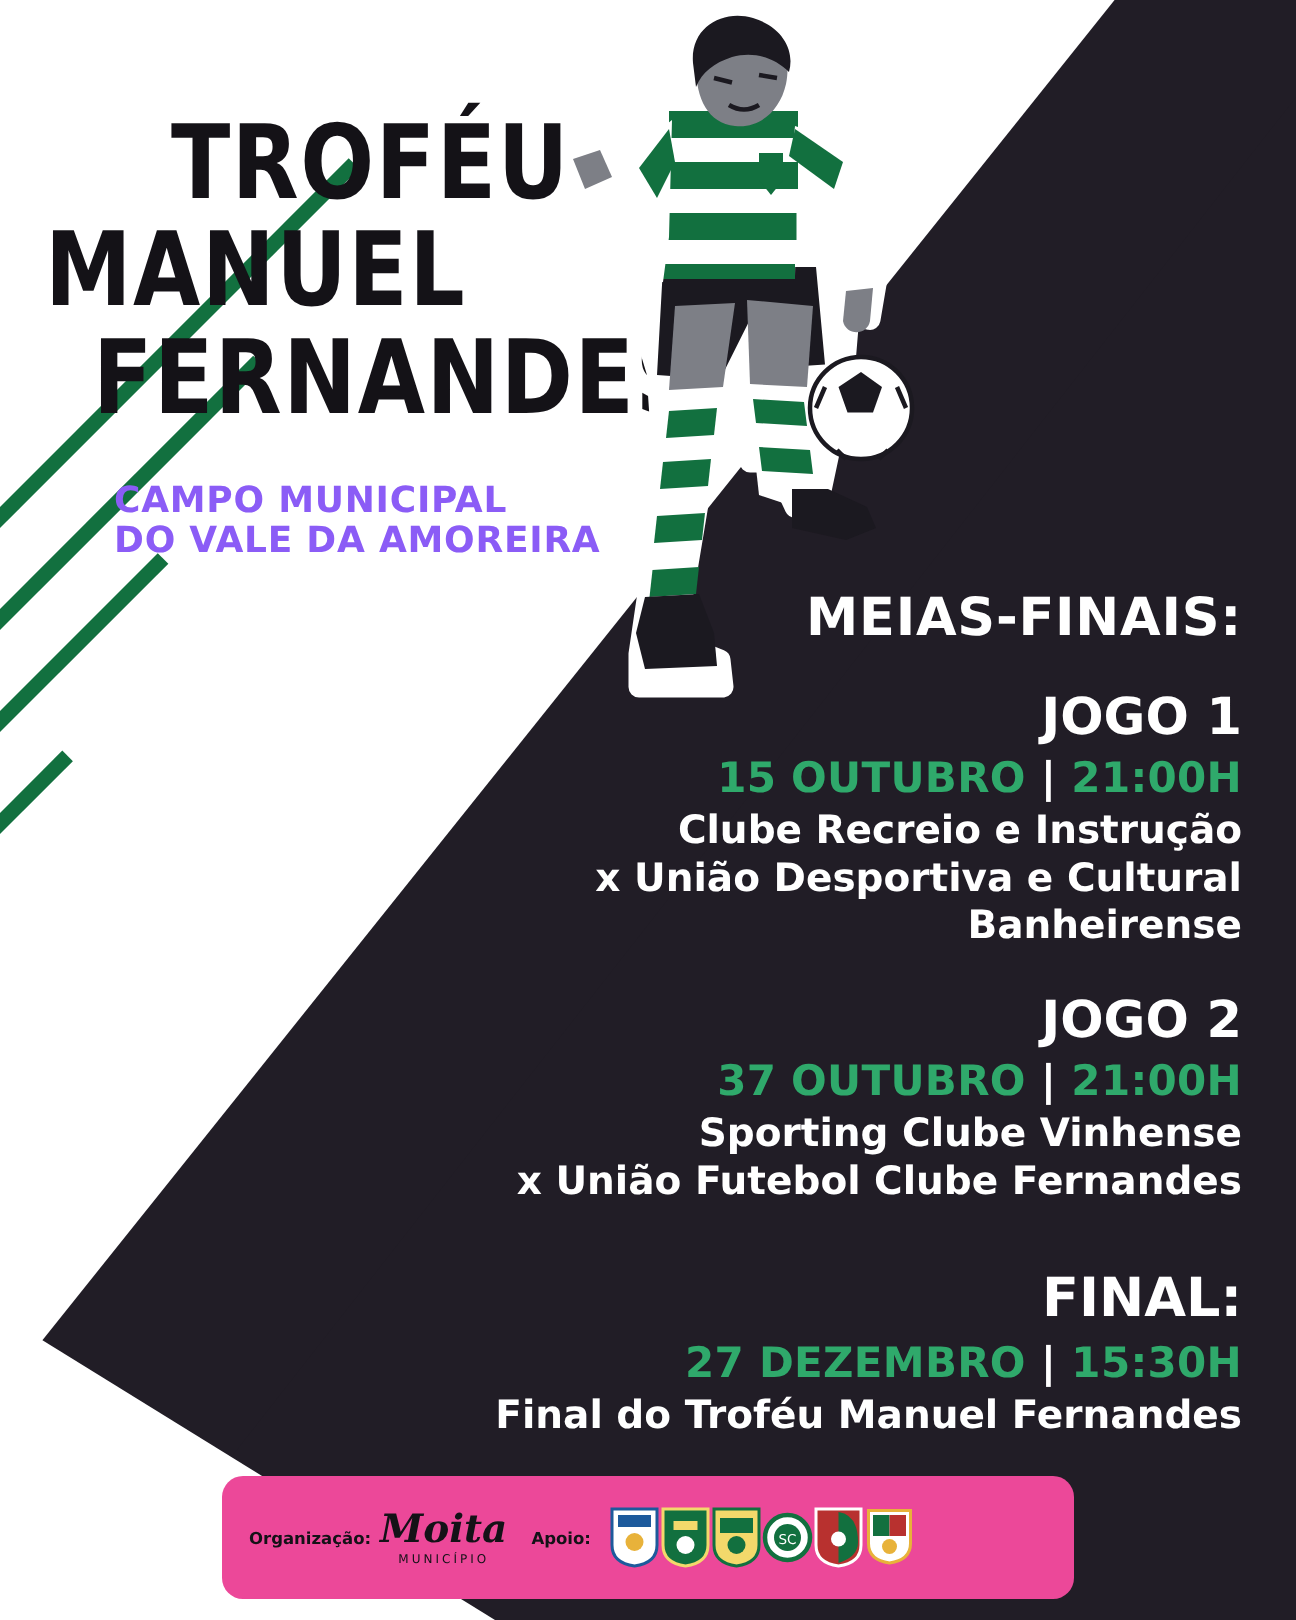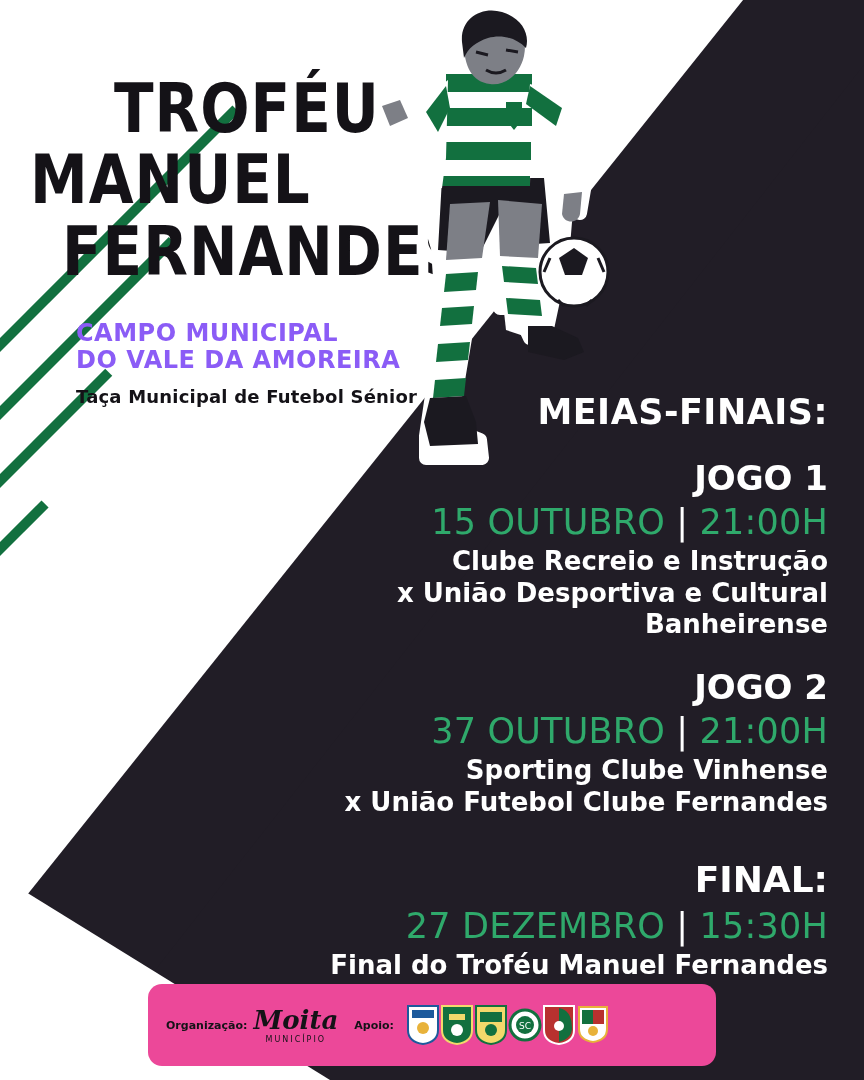--- a/index.html
+++ b/index.html
@@ -138,22 +138,22 @@
   }
   .game-label {
     font-family: "DejaVu Sans", sans-serif;
     font-weight: bold;
     font-size: 34px;
     margin-top: 26px;
     margin-bottom: 4px;
   }
   .date-line {
     font-family: "DejaVu Sans", sans-serif;
-    font-weight: normal;
-    font-size: 35px;
+    font-weight: bold;
+    font-size: 28px;
     margin-bottom: 4px;
     letter-spacing: 0.2px;
   }
   .date-line .d-date { color: #2fa96b; }
   .date-line .d-sep  { color: #ffffff; }
   .date-line .d-time { color: #2fa96b; }
   .team-line {
     font-family: "DejaVu Sans", sans-serif;
     font-weight: bold;
     font-size: 26px;
@@ -253,21 +253,20 @@
   <div class="white-wedge"></div>
 
   <div class="title-block">
     <div class="title-line t1">TROFÉU</div>
     <div class="title-line t2">MANUEL</div>
     <div class="title-line t3">FERNANDES</div>
     <div class="subtitle">
       <div>CAMPO MUNICIPAL</div>
       <div>DO VALE DA AMOREIRA</div>
     </div>
-    <div class="tagline">Taça Municipal de Futebol Sénior</div>
   </div>
 
   <svg class="player" viewBox="0 0 300 460">
     <g>
 
       <path d="M118 60 C118 30 145 10 168 14 C196 18 208 40 206 64 L204 86 L225 96 C250 106 262 130 258 158
                L250 205 L236 202 L232 250 L215 330 L200 330 L186 300 L170 300 L168 250 L150 250
                L140 300 L130 360 L120 420 L150 432 L152 450 L96 450 L96 428 L106 360 L112 300
                L108 240 L96 200 L78 160 L60 120 L52 100 L66 92 L90 130 L104 150 L110 120 Z" fill="#ffffff" stroke="#ffffff" stroke-width="14" stroke-linejoin="round"></path>
 

